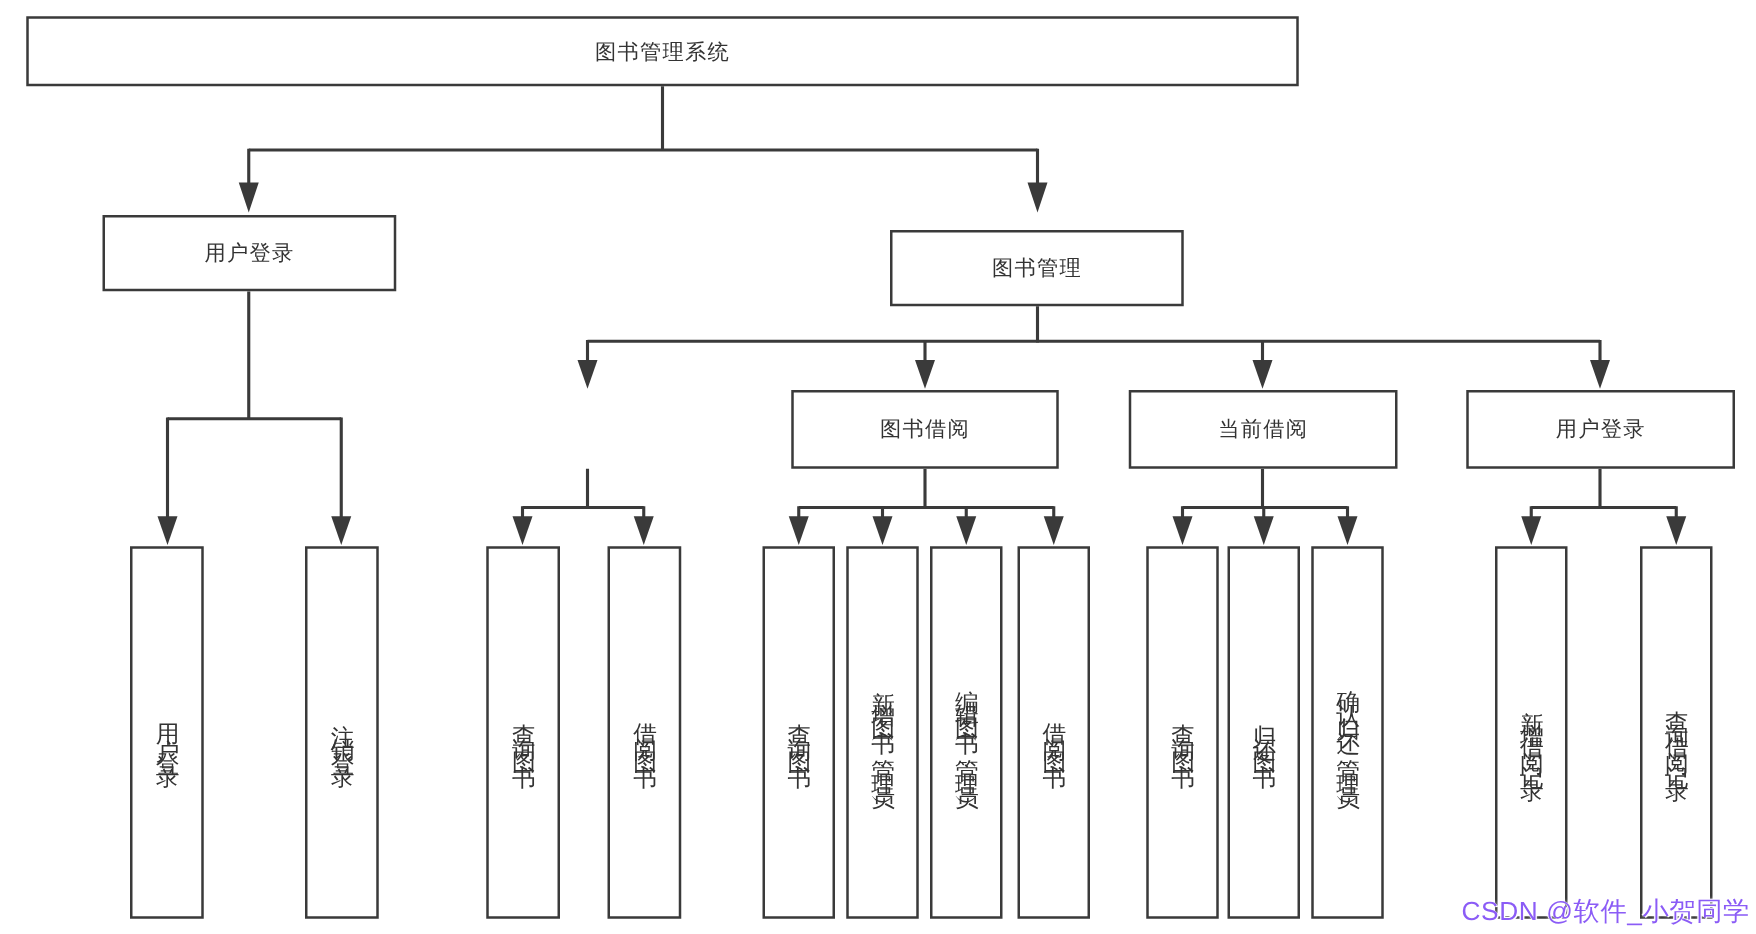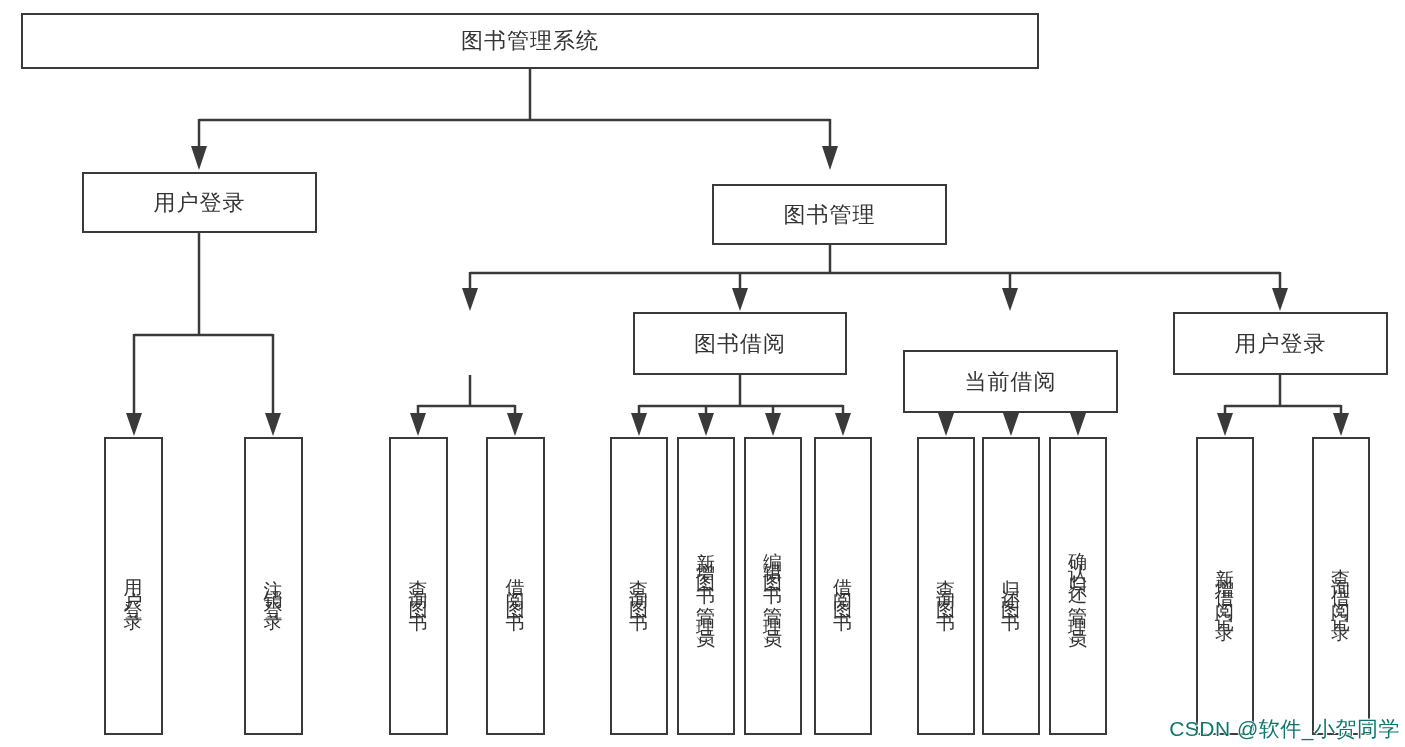--- a/index.html
+++ b/index.html
@@ -22,39 +22,39 @@
     position: absolute;
     box-sizing: border-box;
     border: 2.5px solid #3a3a3a;
     background: #ffffff;
     display: flex;
     align-items: center;
     justify-content: center;
     color: #333333;
   }
   .node .lbl {
-    font-size: 22px;
+    font-size: 17px;
     letter-spacing: 1px;
     white-space: nowrap;
   }
   .node .lbl.vert {
     writing-mode: vertical-rl;
     text-orientation: mixed;
     font-size: 19px;
     letter-spacing: 11px;
     white-space: normal;
     line-height: 1;
   }
   .watermark {
     position: absolute;
     right: 5px;
     bottom: 4px;
     font-size: 21px;
     letter-spacing: 0.5px;
-    color: #0f766e;
+    color: #8b5cf6;
     text-shadow: 0 0 3px #ffffff, 1px 1px 0 #ffffff, -1px -1px 0 #ffffff;
     z-index: 5;
     white-space: nowrap;
   }
 </style>
 </head>
 <body>
 
 <div class="canvas">
 
@@ -134,21 +134,21 @@
   <div class="node" style="left:82px; top:172px; width:235px; height:61px;">
     <span class="lbl">用户登录</span>
   </div>
   <div class="node" style="left:712px; top:184px; width:235px; height:61px;">
     <span class="lbl">图书管理</span>
   </div>
 
   <div class="node" style="left:633px; top:312px; width:214px; height:63px;text-align:right;">
     <span class="lbl">图书借阅</span>
   </div>
-  <div class="node" style="left:903px; top:312px; width:215px; height:63px;margin-top:38px;">
+  <div class="node" style="left:903px; top:312px; width:215px; height:63px;">
     <span class="lbl">当前借阅</span>
   </div>
   <div class="node" style="left:1173px; top:312px; width:215px; height:63px;">
     <span class="lbl">用户登录</span>
   </div>
 
   <div class="node" style="left:104px; top:437px; width:59px; height:298px;">
     <span class="lbl vert">用户登录</span>
   </div>
   <div class="node" style="left:244px; top:437px; width:59px; height:298px;">

